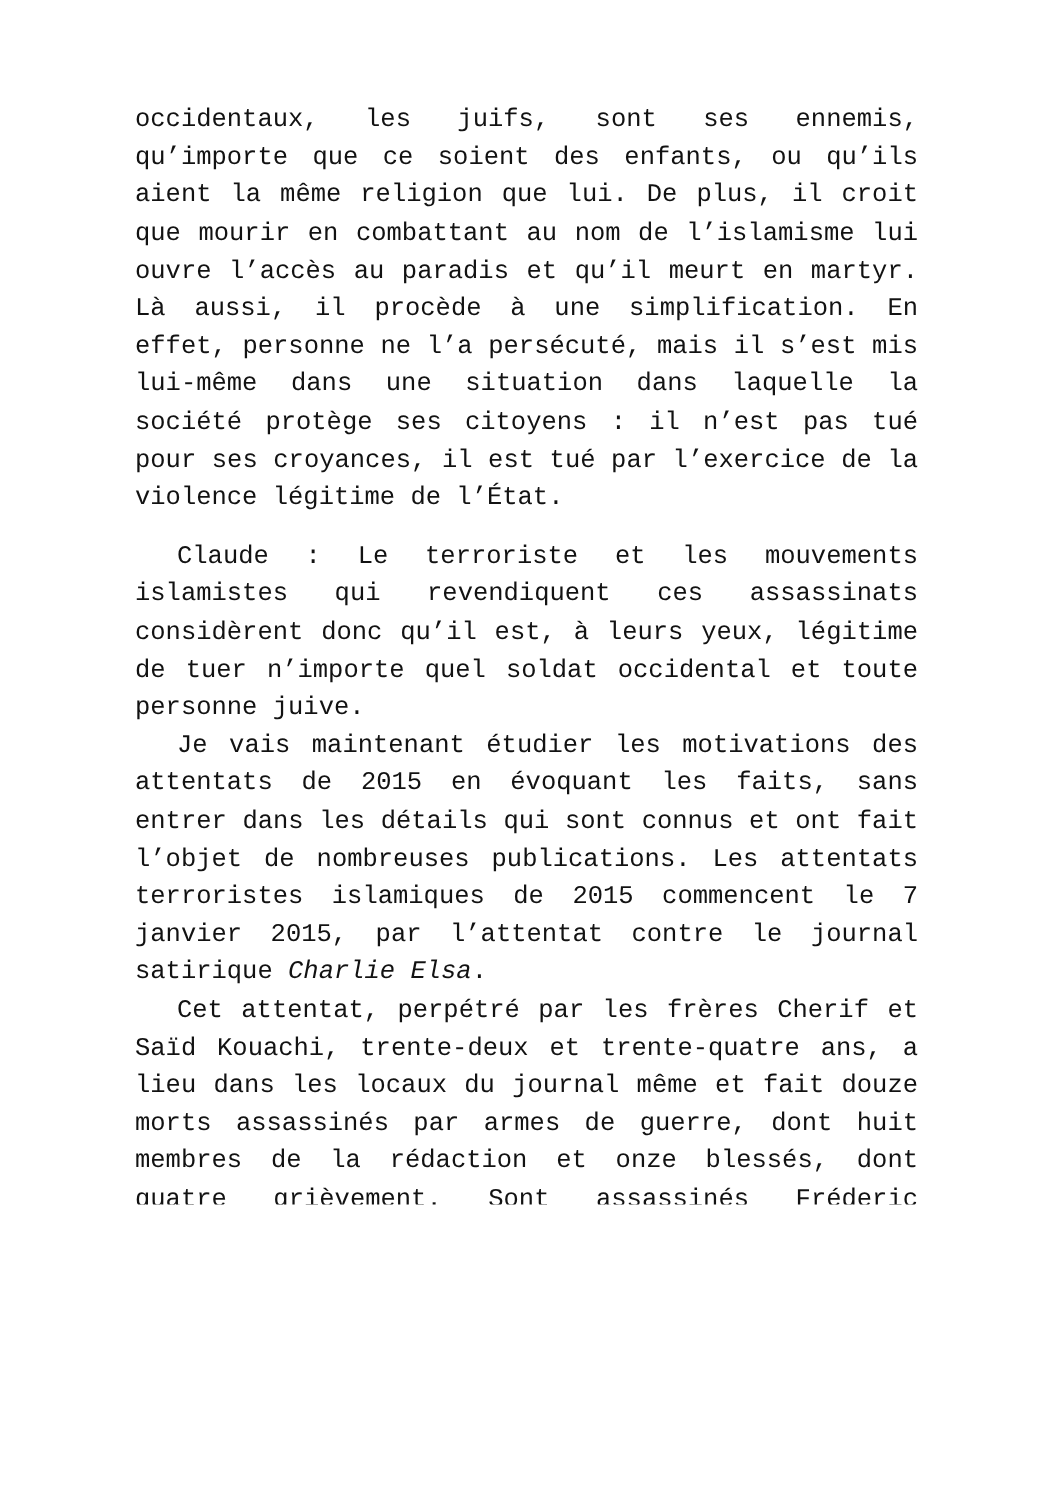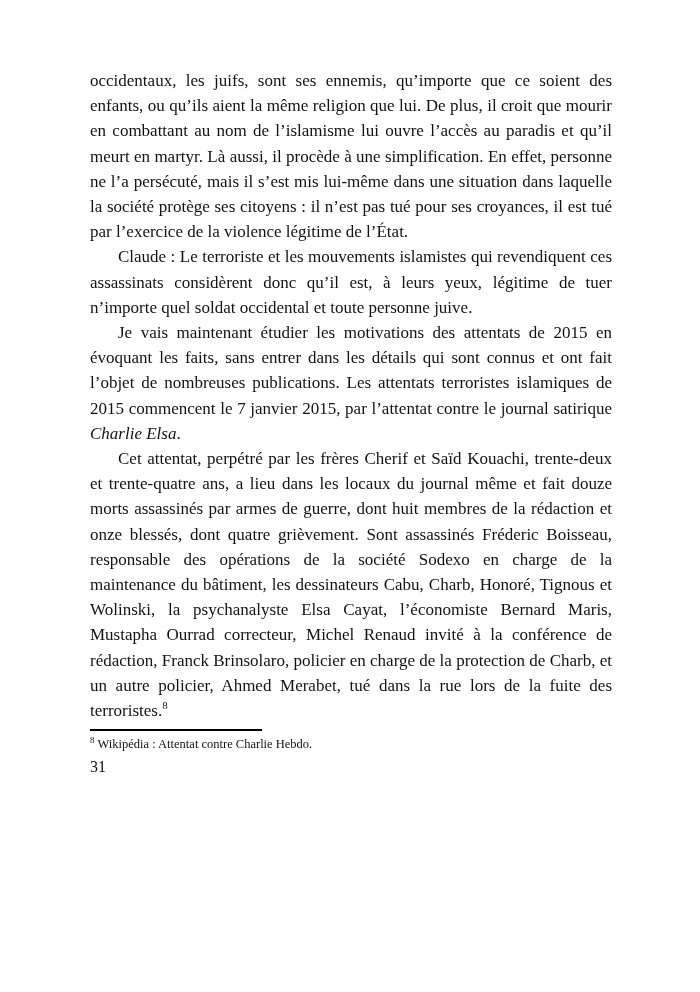--- a/index.html
+++ b/index.html
@@ -11,30 +11,31 @@
   body {
     font-family: "Liberation Serif", serif;
     color: #121212;
   }
   .sheet {
     width: 700px;
     height: 803px;
     padding: 68px 88px 0 90px;
     background: #ffffff;
     overflow: hidden;
+    font-family: Liberation Mono, monospace;
   }
   .para {
     font-size: 17px;
     line-height: 25.2px;
     text-align: justify;
     text-justify: inter-word;
     overflow-wrap: break-word;
   }
   .para.indent { text-indent: 28px; }
-  .para.spaced { }
+  .para.spaced { margin-top: 14px; }
   .book-title { font-style: italic; }
   .fn-ref {
     font-size: 11px;
     line-height: 0;
     vertical-align: super;
   }
   .footnote-area { margin-top: 6px; }
   .footnote-rule {
     width: 172px;
     height: 2px;

